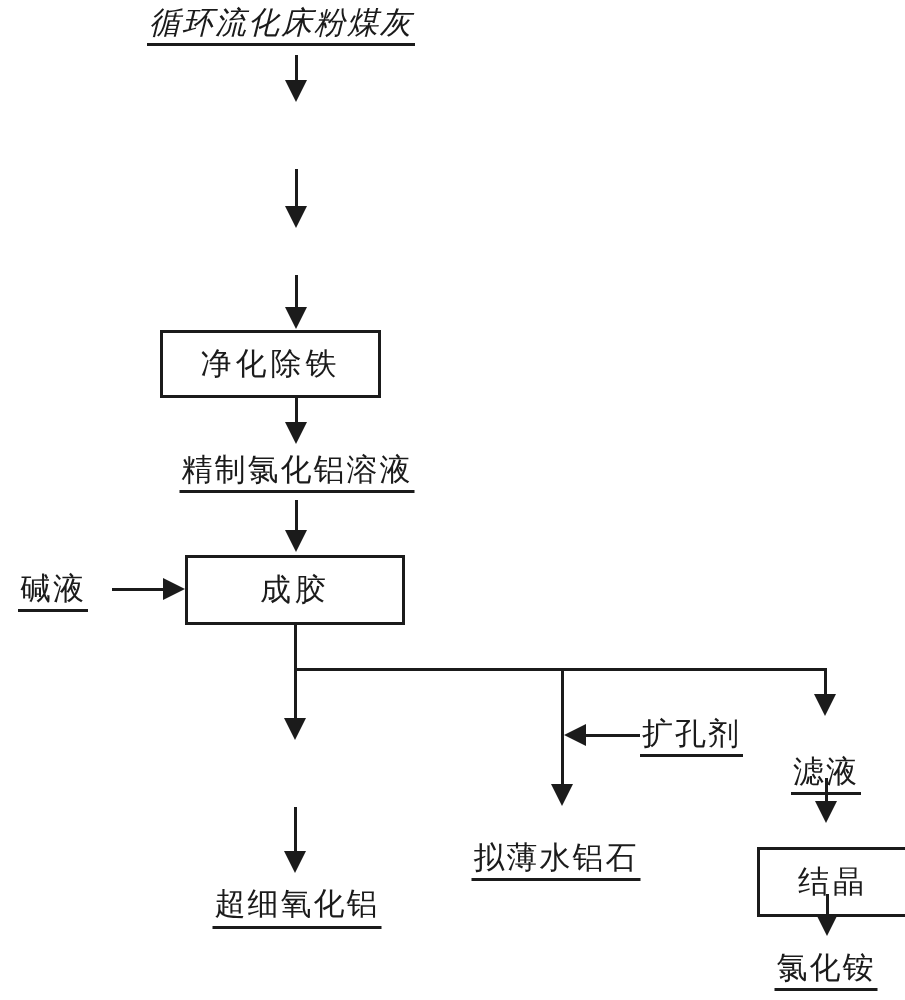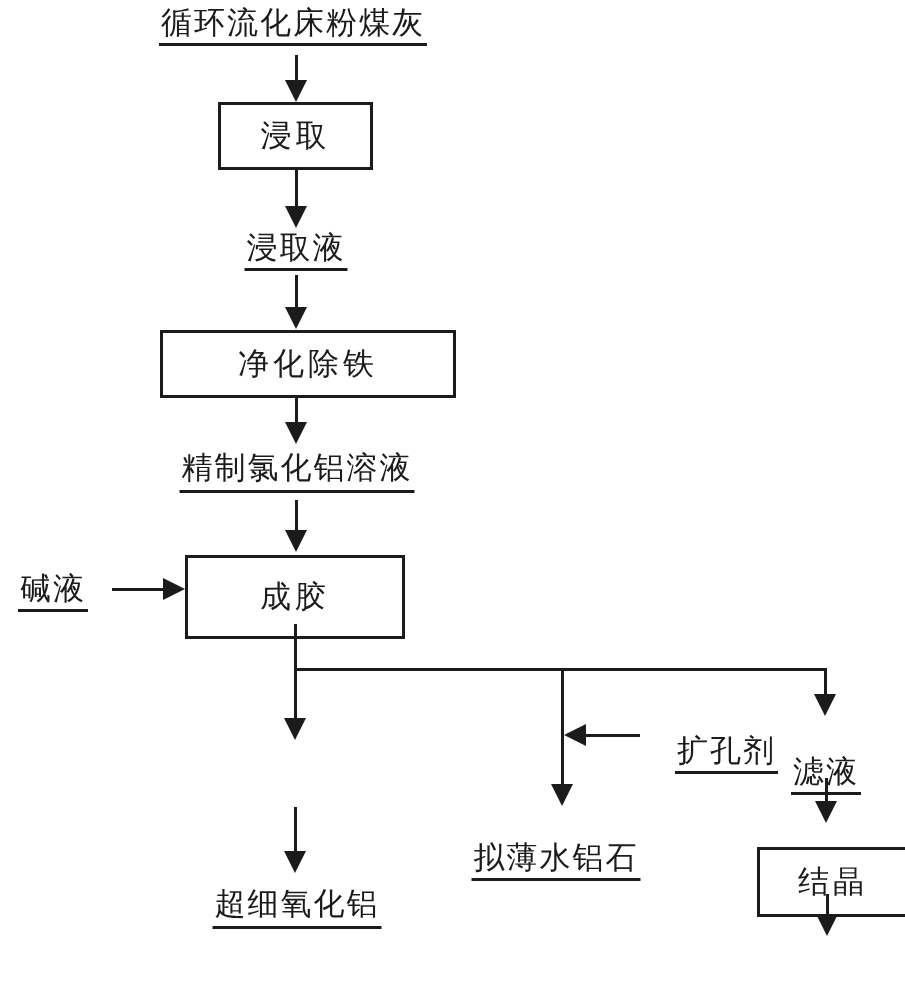--- a/index.html
+++ b/index.html
@@ -65,60 +65,58 @@
     border-top:11px solid transparent;
     border-bottom:11px solid transparent;
     border-right:22px solid var(--ink);
   }
 </style>
 </head>
 <body>
 
 <div class="canvas">
 
-  <div class="flabel center" style="left:293px;top:5px;">循环流化床粉煤灰</div>
+  <div class="flabel center" style="left:281px;top:5px;font-style:italic;">循环流化床粉煤灰</div>
 
   <div class="vline" style="left:295px;top:55px;height:28px;"></div>
   <div class="tri-down" style="left:285px;top:80px;"></div>
 
-  <div class="pbox" style="left:218px;top:102px;width:155px;height:68px;">浸取</div>
 
   <div class="vline" style="left:295px;top:169px;height:40px;"></div>
   <div class="tri-down" style="left:285px;top:206px;"></div>
 
-  <div class="flabel center" style="left:296px;top:230px;">浸取液</div>
 
   <div class="vline" style="left:295px;top:275px;height:35px;"></div>
   <div class="tri-down" style="left:285px;top:307px;"></div>
 
-  <div class="pbox" style="left:160px;top:330px;width:296px;height:68px;">净化除铁</div>
+  <div class="pbox" style="left:160px;top:330px;width:221px;height:68px;">净化除铁</div>
 
   <div class="vline" style="left:295px;top:397px;height:28px;"></div>
   <div class="tri-down" style="left:285px;top:422px;"></div>
 
-  <div class="flabel center" style="left:297px;top:452px;font-family:Liberation Mono, monospace;">精制氯化铝溶液</div>
+  <div class="flabel center" style="left:297px;top:452px;">精制氯化铝溶液</div>
 
   <div class="vline" style="left:295px;top:500px;height:32px;"></div>
   <div class="tri-down" style="left:285px;top:530px;"></div>
 
   <div class="flabel" style="left:10px;top:571px;margin-left:8px;">碱液</div>
   <div class="hline" style="left:112px;top:588px;width:55px;"></div>
   <div class="tri-right" style="left:163px;top:578px;"></div>
 
-  <div class="pbox" style="left:185px;top:555px;width:220px;height:84px;">成胶</div>
+  <div class="pbox" style="left:185px;top:555px;width:220px;height:70px;">成胶</div>
 
   <div class="vline" style="left:294px;top:624px;height:98px;"></div>
   <div class="tri-down" style="left:284px;top:718px;"></div>
 
   <div class="hline" style="left:294px;top:668px;width:533px;"></div>
 
   <div class="vline" style="left:561px;top:668px;height:118px;"></div>
   <div class="tri-down" style="left:551px;top:784px;"></div>
 
-  <div class="flabel" style="left:640px;top:733px;margin-left:35px;">扩孔剂</div>
+  <div class="flabel" style="left:640px;top:716px;">扩孔剂</div>
   <div class="hline" style="left:582px;top:734px;width:58px;"></div>
   <div class="tri-left" style="left:564px;top:724px;"></div>
 
   <div class="vline" style="left:824px;top:668px;height:30px;"></div>
   <div class="tri-down" style="left:814px;top:694px;"></div>
 
 
   <div class="vline" style="left:294px;top:807px;height:46px;"></div>
   <div class="tri-down" style="left:284px;top:851px;"></div>
 
@@ -129,14 +127,15 @@
   <div class="flabel center" style="left:826px;top:726px;margin-top:28px;">滤液</div>
 
   <div class="vline" style="left:825px;top:778px;height:28px;"></div>
   <div class="tri-down" style="left:815px;top:801px;"></div>
 
   <div class="pbox" style="left:757px;top:847px;width:152px;height:70px;">结晶</div>
 
   <div class="vline" style="left:826px;top:894px;height:24px;"></div>
   <div class="tri-down" style="left:816px;top:914px;"></div>
 
+  <div class="flabel center" style="left:826px;top:950px;">氯化铵</div>
 
 </div>
 
 </body></html>

